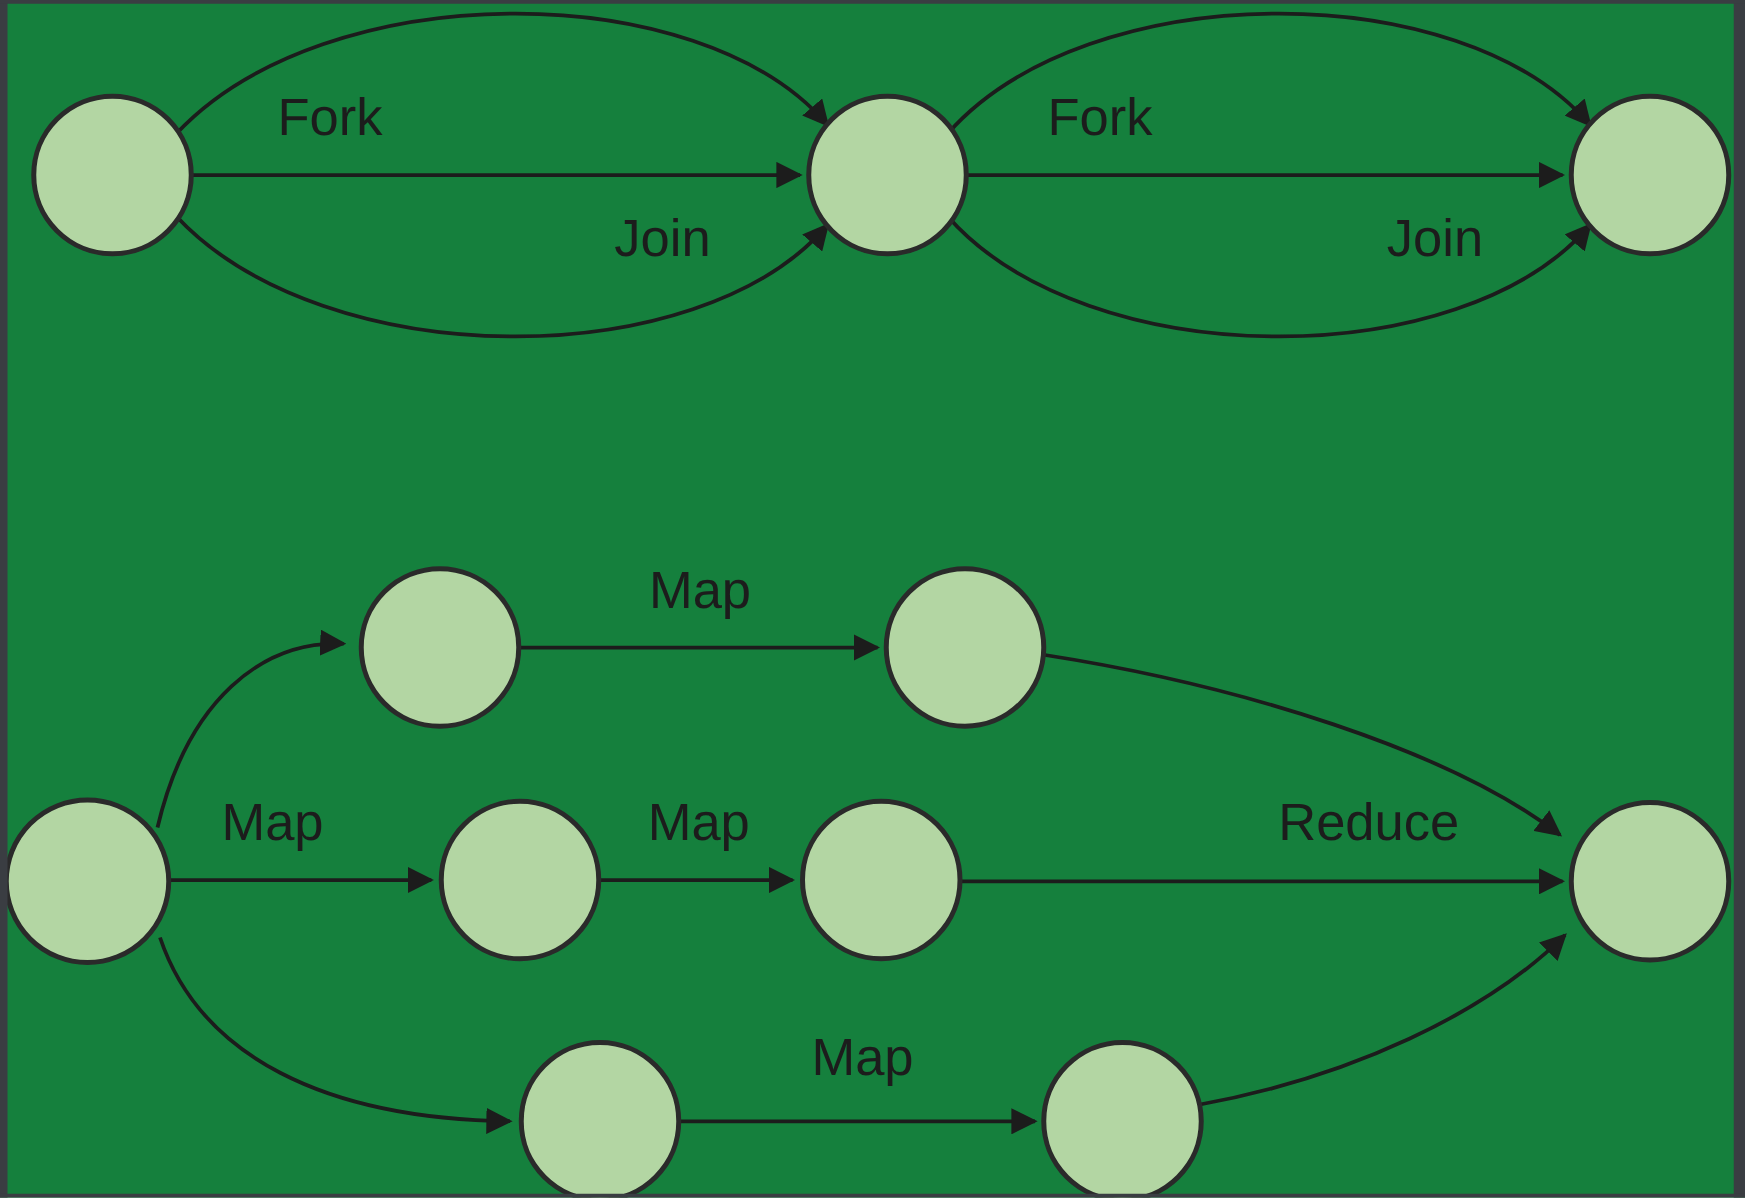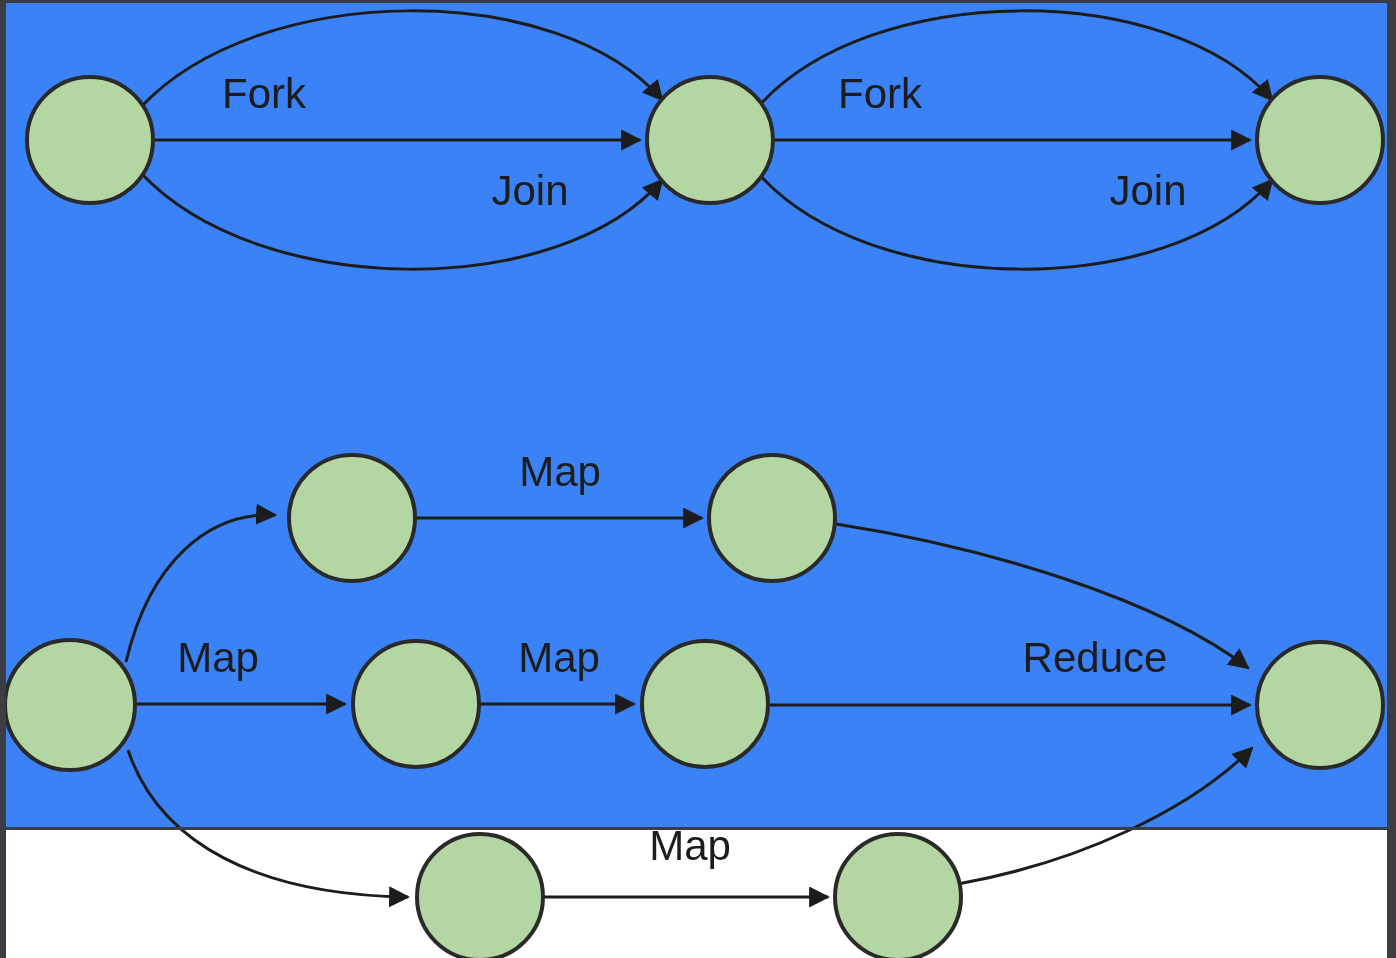--- a/index.html
+++ b/index.html
@@ -9,22 +9,22 @@
   }
   body {
     width: 1396px;
     height: 958px;
     overflow: hidden;
     font-family: "Liberation Sans", sans-serif;
   }
   #canvas {
     position: relative;
     width: 1396px;
-    height: 830px;
-    background: #3b82f6;
+    height: 958px;
+    background: #15803d;
   }
   #diagram-svg {
     position: absolute;
     left: 0;
     top: 0;
     width: 1396px;
     height: 958px;
     display: block;
   }
   

